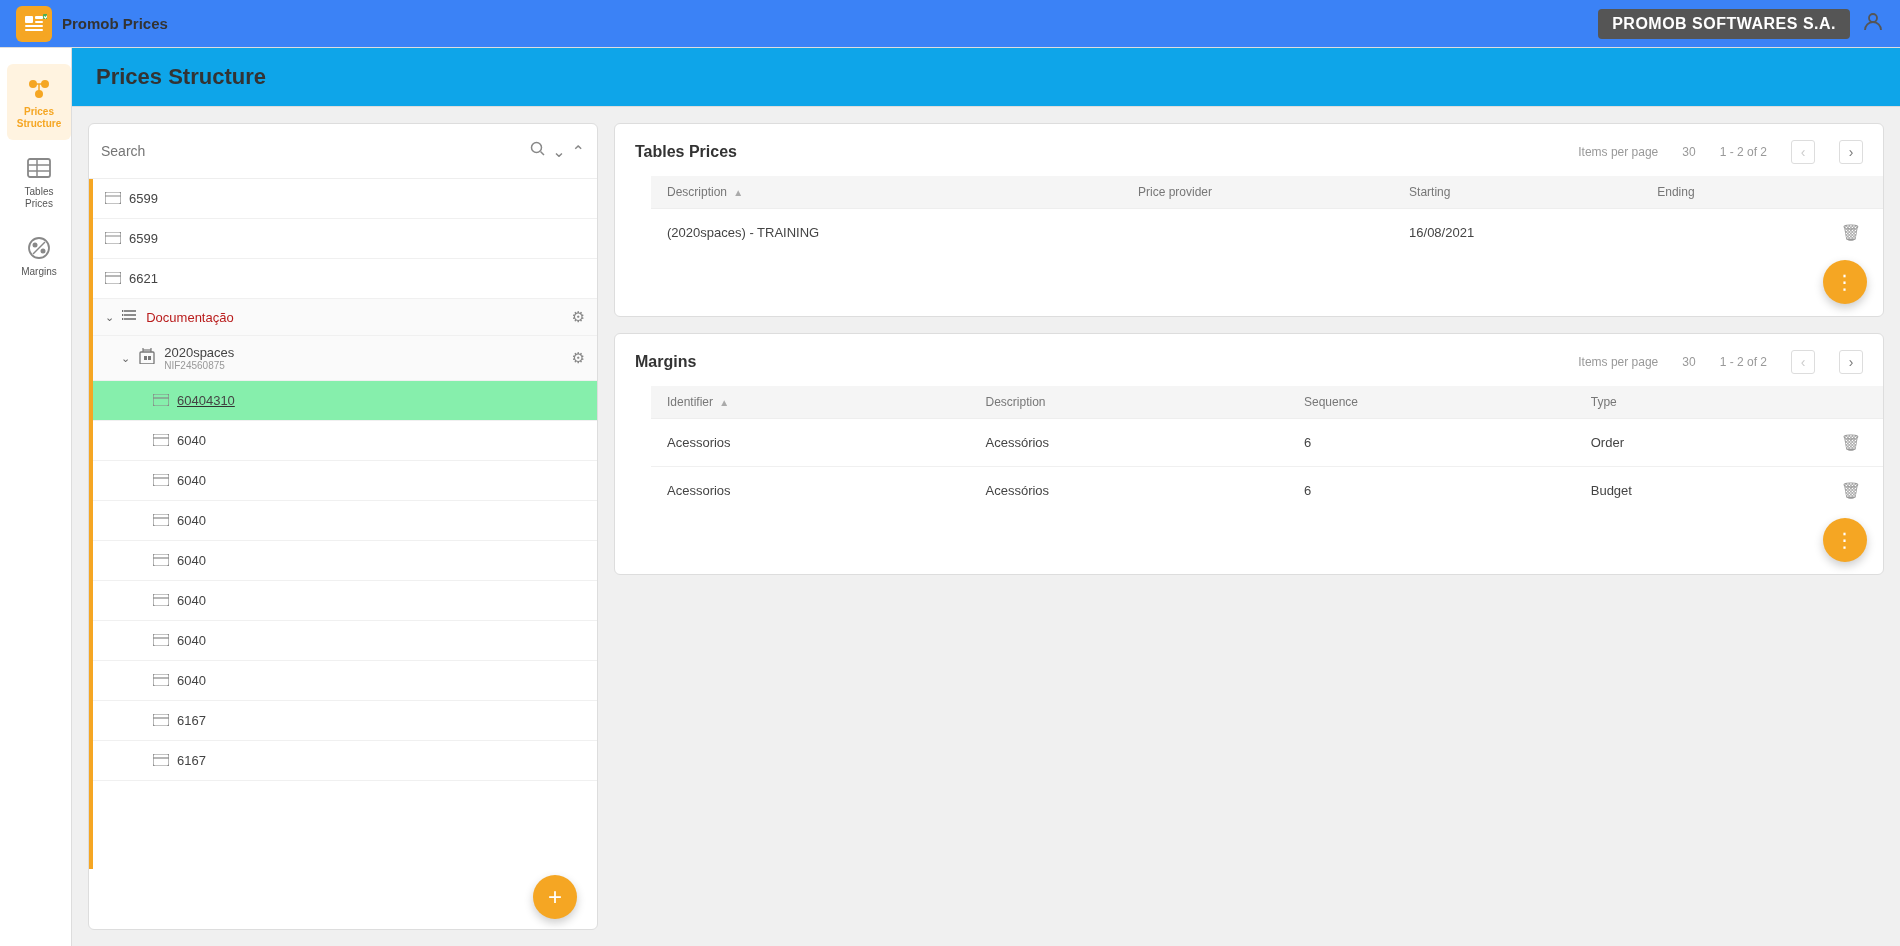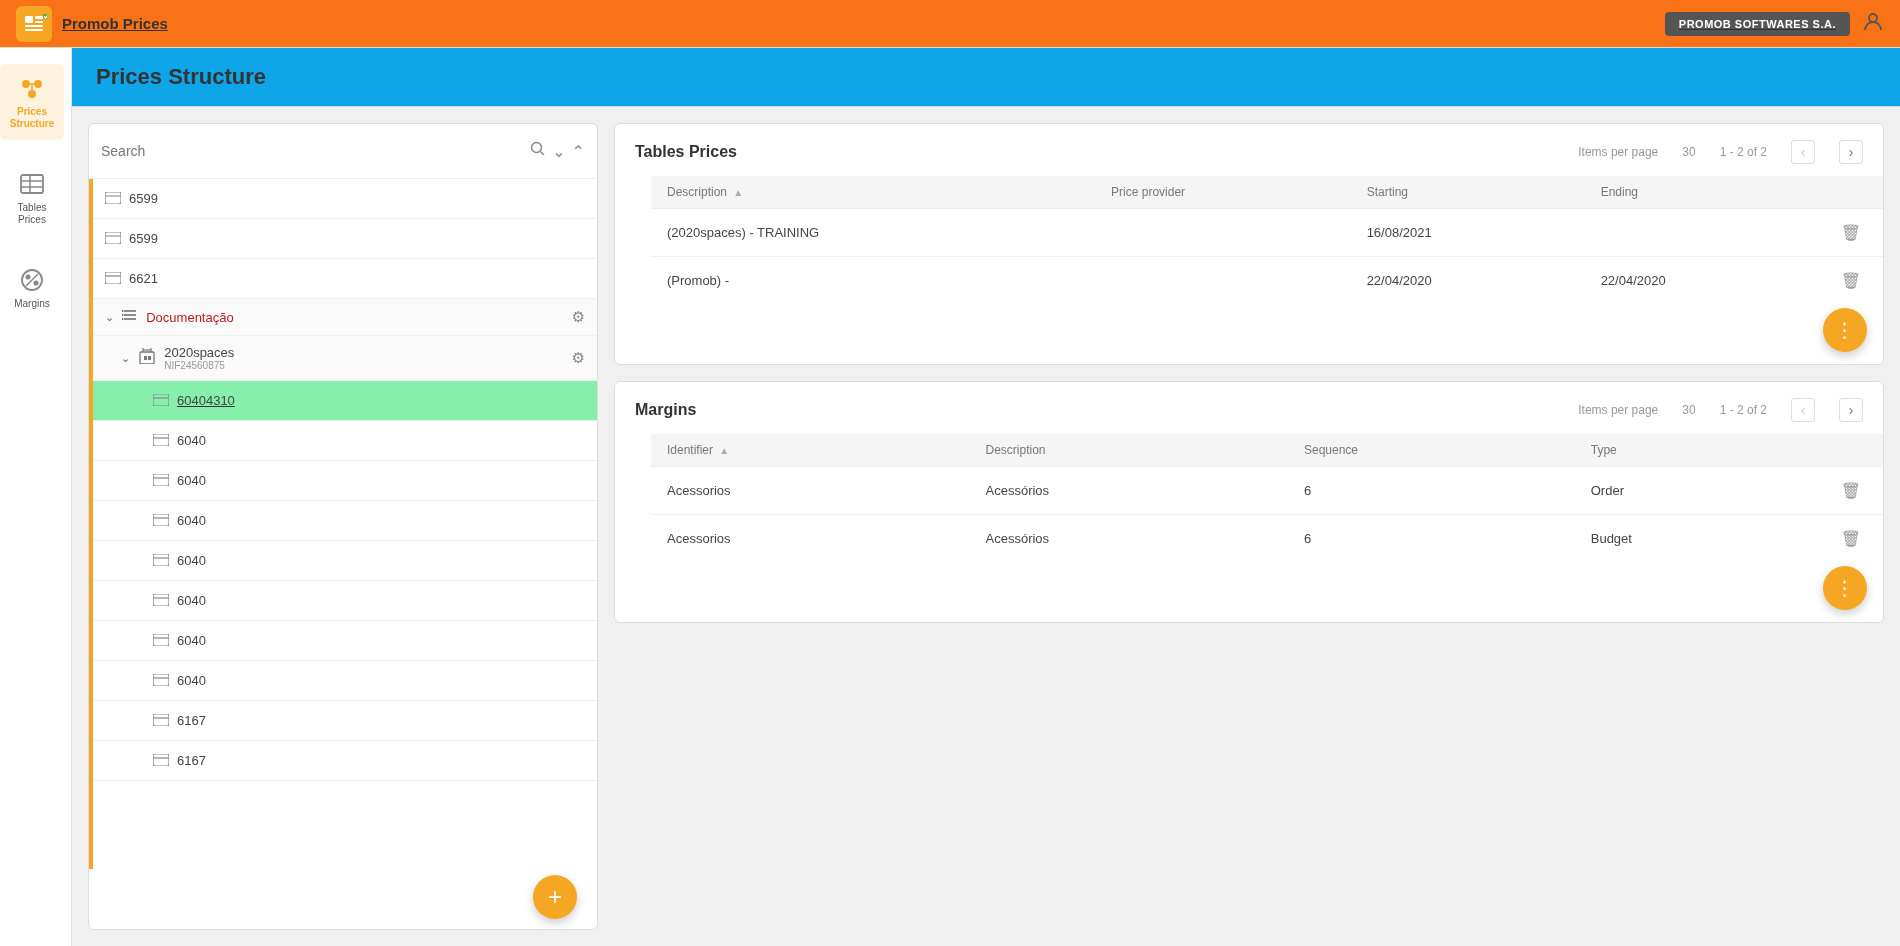--- a/index.html
+++ b/index.html
@@ -1,45 +1,45 @@
 <!DOCTYPE html>
 <html><head>
   <meta charset="utf-8">
   <style>
     * { box-sizing: border-box; margin: 0; padding: 0; }
     body { font-family: 'Segoe UI', Arial, sans-serif; font-size: 13px; background: #f0f0f0; color: #333; height: 946px; overflow: hidden; }
 
     
     .topbar {
       display: flex; justify-content: space-between;
-      background: #f97316; height: 48px; padding: 0 16px;
-      border-bottom: 1px solid #ddd; position: fixed; top: 0; left: 0; right: 0; z-index: 100; text-decoration: underline;
+      background: #3b82f6; height: 48px; padding: 0 16px;
+      border-bottom: 1px solid #ddd; position: fixed; top: 0; left: 0; right: 0; z-index: 100;
     }
     .topbar-left { display: flex; align-items: center; gap: 10px; }
     .app-icon {
       width: 36px; height: 36px; background: #f5a623; border-radius: 6px;
       display: flex; align-items: center; justify-content: center; font-size: 18px;
     }
     .app-title { font-size: 15px; font-weight: 600; color: #333; }
     .topbar-right { display: flex; align-items: center; gap: 12px; }
     .company-btn {
       background: #555; color: #fff; border: none; border-radius: 4px;
-      padding: 6px 14px; font-size: 11px; font-weight: 600; cursor: pointer; letter-spacing: 0.5px;
+      padding: 6px 14px; font-size: 16px; font-weight: 600; cursor: pointer; letter-spacing: 0.5px;
     }
     .user-icon-btn {
       background: none; border: none; cursor: pointer; color: #555; font-size: 20px;
     }
 
     
     .layout { display: flex; margin-top: 48px; height: calc(946px - 48px); }
 
     
     .sidebar {
       width: 72px; background: #fff; border-right: 1px solid #ddd;
-      display: flex; flex-direction: column; align-items: flex-start; padding-top: 16px; gap: 20px;
+      display: flex; flex-direction: column; align-items: flex-end; padding-top: 16px; gap: 4px;
       flex-shrink: 0;
     }
     .sidebar-item {
       display: flex; flex-direction: column; align-items: center; gap: 4px;
       padding: 10px 8px; border-radius: 6px; cursor: pointer; width: 64px;
       text-align: center;
     }
     .sidebar-item.active { background: #fff3e0; }
     .sidebar-item svg { width: 28px; height: 28px; }
     .sidebar-item-label { font-size: 10px; color: #555; line-height: 1.2; }
@@ -425,29 +425,20 @@
                   <th>Ending</th>
                   <th style="width:50px;"></th>
                 </tr>
               </thead>
               <tbody>
                 <tr>
                   <td>(2020spaces) - TRAINING</td>
                   <td></td>
                   <td>16/08/2021</td>
                   <td></td>
-                  <td>
-                    <button class="delete-btn">🗑</button>
-                  </td>
-                </tr>
-                <tr>
-                  <td>(Promob) -</td>
-                  <td></td>
-                  <td>22/04/2020</td>
-                  <td>22/04/2020</td>
                   <td>
                     <button class="delete-btn">🗑</button>
                   </td>
                 </tr>
               </tbody>
             </table>
           </div>
           <div style="height:60px; position:relative;">
             <button class="fab-dots" style="right:16px; bottom:12px;">⋮</button>
           </div>

